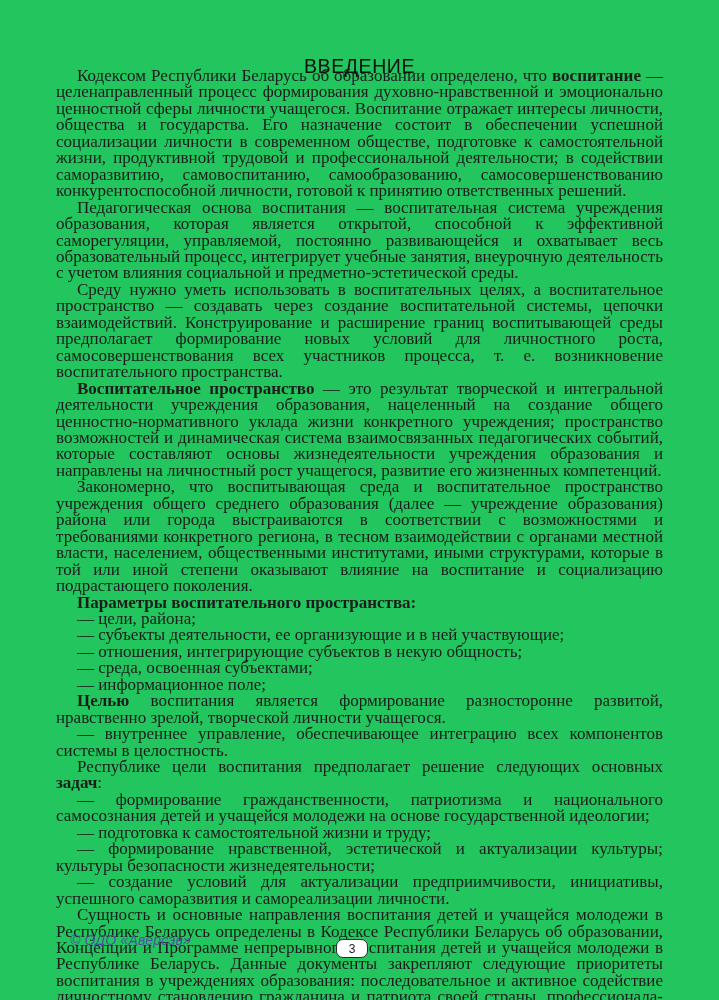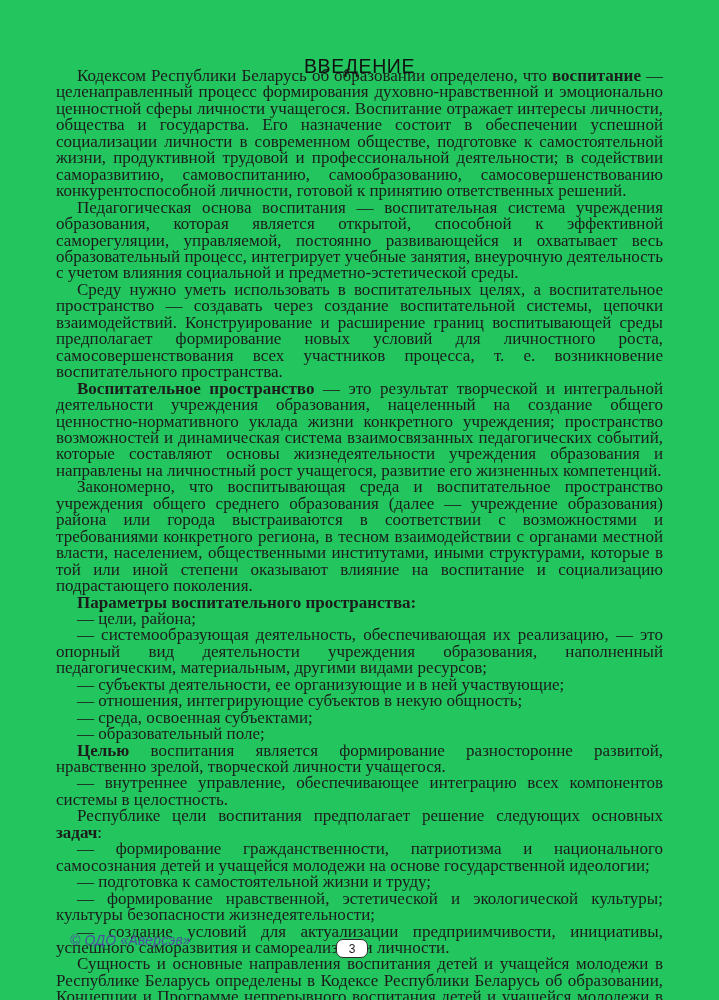--- a/index.html
+++ b/index.html
@@ -113,34 +113,33 @@
 
     <p class="last-line-left">Среду нужно уметь использовать в воспитательных целях, а воспитательное пространство — создавать через создание воспитательной системы, цепочки взаимодействий. Конструирование и расширение границ воспитывающей среды предполагает формирование новых условий для личностного роста, самосовершенствования всех участников процесса, т. е. возникновение воспитательного пространства.</p>
 
     <p class="last-line-left"><b>Воспитательное пространство</b><span> — это результат творческой и интегральной деятельности учреждения образования, нацеленный на создание общего ценностно-нормативного уклада жизни конкретного учреждения; пространство возможностей и динамическая система взаимосвязанных педагогических событий, которые составляют основы жизнедеятельности учреждения образования и направлены на личностный рост учащегося, развитие его жизненных компетенций.</span></p>
 
     <p class="last-line-left">Закономерно, что воспитывающая среда и воспитательное пространство учреждения общего среднего образования (далее — учреждение образования) района или города выстраиваются в соответствии с возможностями и требованиями конкретного региона, в тесном взаимодействии с органами местной власти, населением, общественными институтами, иными структурами, которые в той или иной степени оказывают влияние на воспитание и социализацию подрастающего поколения.</p>
 
     <p><b>Параметры воспитательного пространства:</b></p>
 
     <p class="last-line-left">— цели, района;</p>
-    <p class="last-line-left">— системообразующая деятельность, обеспечивающая их реализацию, — это опорный вид деятельности учреждения образования, наполненный педагогическим, материальным, другими видами ресурсов;</p>
     <p class="last-line-left">— субъекты деятельности, ее организующие и в ней участвующие;</p>
     <p class="last-line-left">— отношения, интегрирующие субъектов в некую общность;</p>
     <p class="last-line-left">— среда, освоенная субъектами;</p>
-    <p class="last-line-left">— образовательный поле;</p>
+    <p class="last-line-left">— информационное поле;</p>
     <p class="last-line-left"><b>Целью</b><span> воспитания является формирование разносторонне развитой, нравственно зрелой, творческой личности учащегося.</span></p>
 
     <p class="last-line-left">— внутреннее управление, обеспечивающее интеграцию всех компонентов системы в целостность.</p>
 
     <p class="last-line-left"><span>Республике цели воспитания предполагает решение следующих основных </span><b>задач</b><span>:</span></p>
 
     <p class="last-line-left">— формирование гражданственности, патриотизма и национального самосознания детей и учащейся молодежи на основе государственной идеологии;</p>
     <p class="last-line-left">— подготовка к самостоятельной жизни и труду;</p>
-    <p class="last-line-left">— формирование нравственной, эстетической и экологической культуры; культуры безопасности жизнедеятельности;</p>
+    <p class="last-line-left">— формирование нравственной, эстетической и актуализации культуры; культуры безопасности жизнедеятельности;</p>
     <p class="last-line-left">— создание условий для актуализации предприимчивости, инициативы, успешного саморазвития и самореализации личности.</p>
 
     <p class="last-line-left">Сущность и основные направления воспитания детей и учащейся молодежи в Республике Беларусь определены в Кодексе Республики Беларусь об образовании, Концепции и Программе непрерывного воспитания детей и учащейся молодежи в Республике Беларусь. Данные документы закрепляют следующие приоритеты воспитания в учреждениях образования: последовательное и активное содействие личностному становлению гражданина и патриота своей страны, профессионала-труженика, ответственного семьянина.</p>
 
   </div>
 
   <div class="page-number">
     <span>3</span>
   </div>
 

